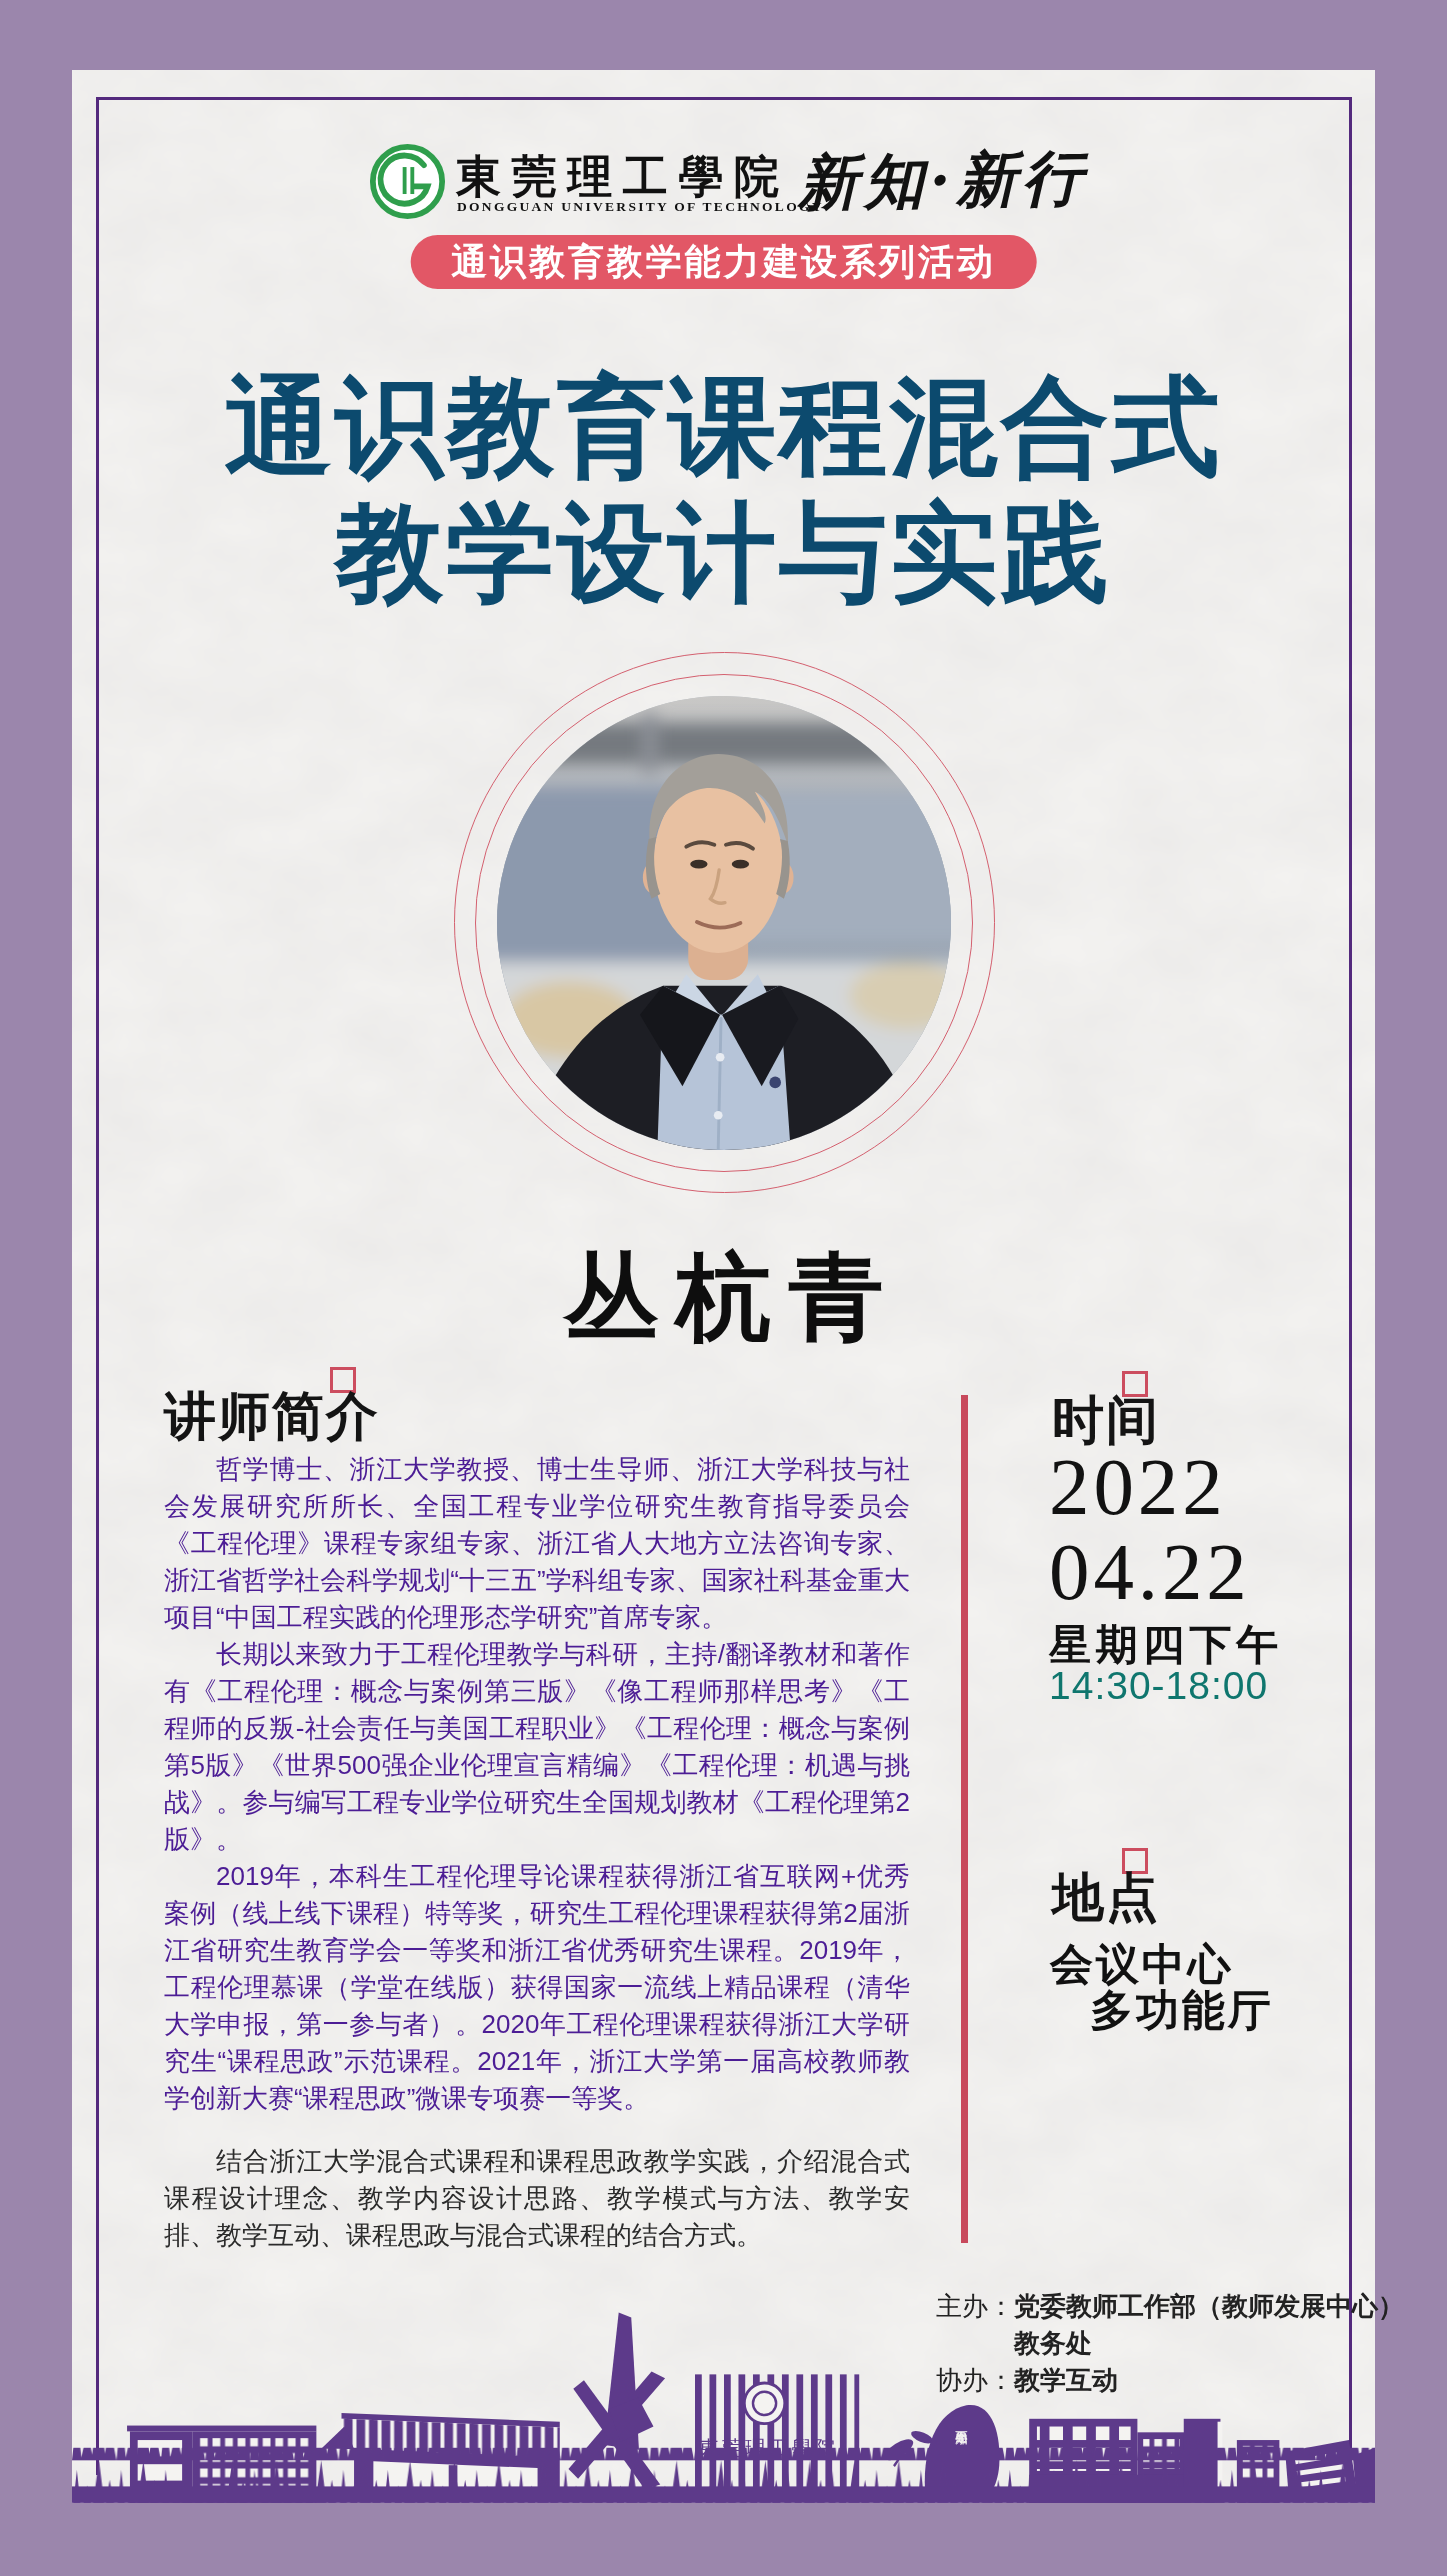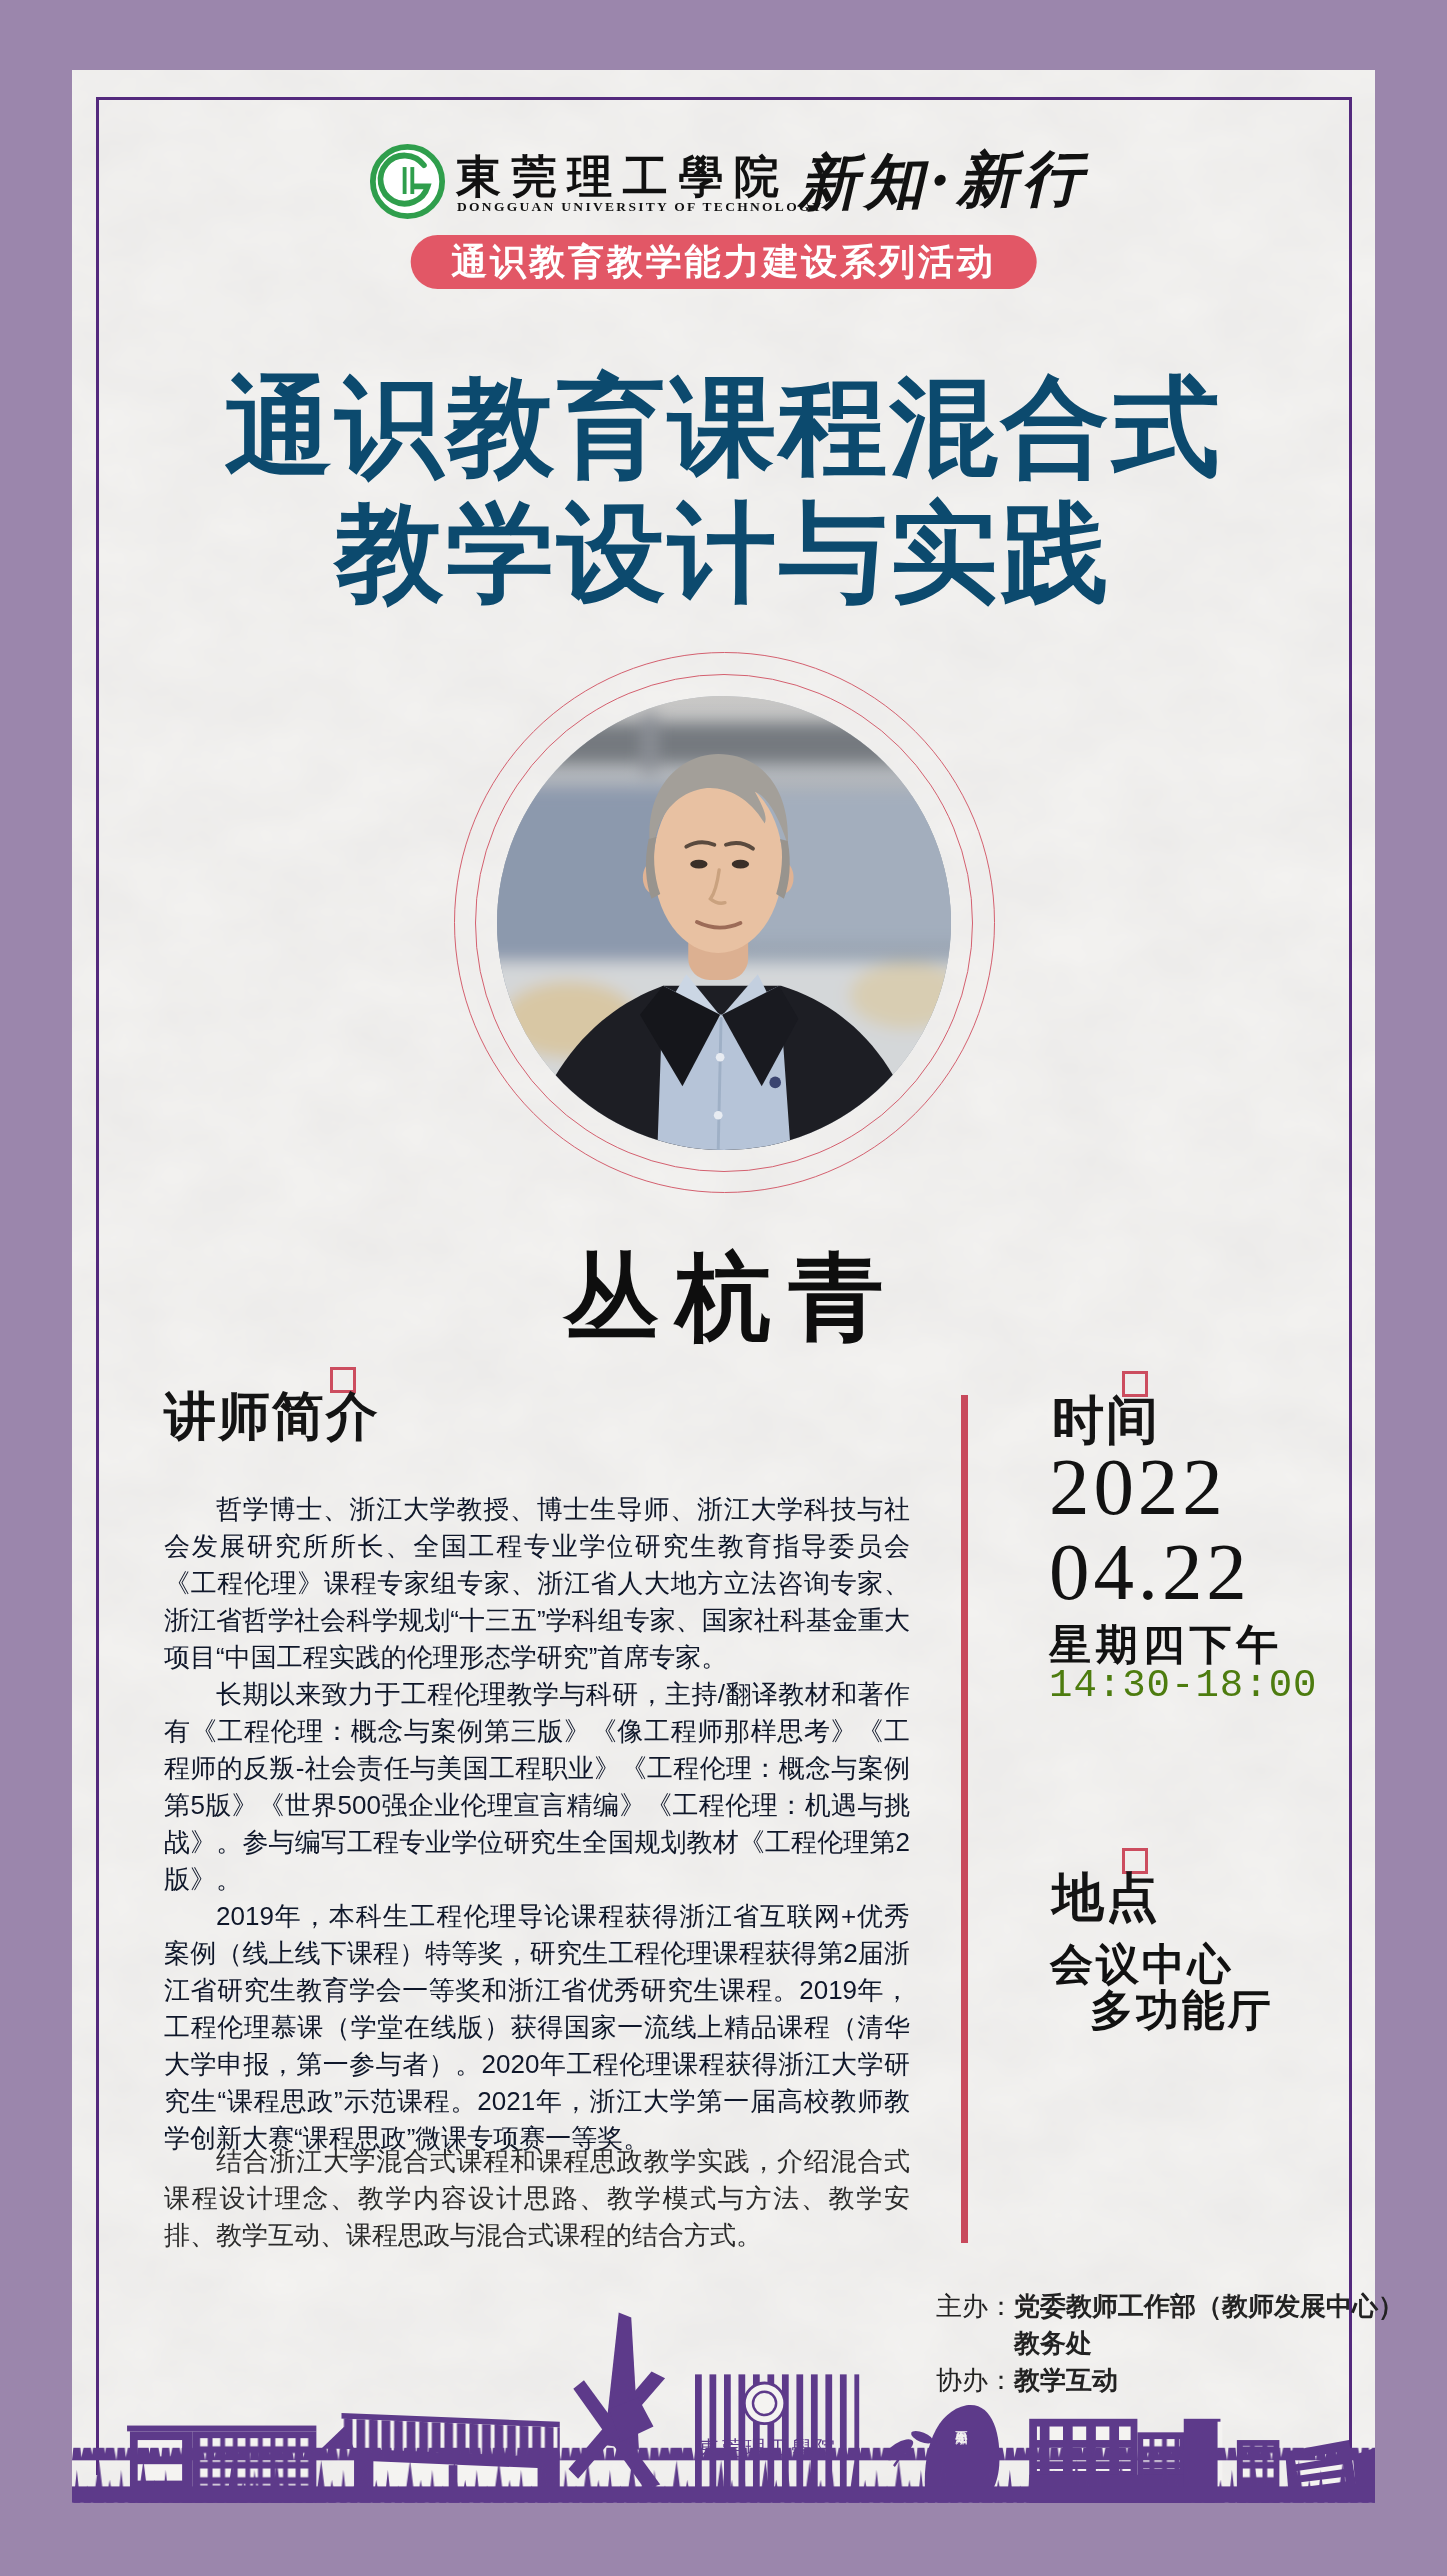--- a/index.html
+++ b/index.html
@@ -44,35 +44,35 @@
   .sec-h .txt { position:relative; z-index:1; }
   .sq { position:absolute; width:26px; height:26px; border:3.9px solid #cc4d5f; z-index:0; }
   .sq-wide { left:166px; top:-15.5px; }
   .sq-narrow { left:70px; top:-15.5px; }
   #profile-h { left:92px; top:1312px; }
   #summary-h { left:94px; top:1984px; }
   #time-h    { left:980px; top:1316px; }
   #venue-h   { left:980px; top:1793px; }
 
   .bio { position:absolute; left:92px; top:1381px; width:746px; font-size:26px; line-height:37px;
-         text-align:justify; color:#0f172a;margin-top:40px; }
+         text-align:justify; color:#4c1d95; }
   .bio p, .summary-t p { margin:0; text-indent:2em; word-break:break-all; }
   .summary-t { position:absolute; left:92px; top:2073px; width:746px; font-size:26px; line-height:37px;
                text-align:justify; color:#2b2b2b; }
 
   .vline { position:absolute; left:889px; top:1325px; width:6.8px; height:848px; background:#c8495c; }
 
   .year, .date { position:absolute; left:977px; font-family:"Liberation Serif","DejaVu Serif",serif;
                  font-size:81px; letter-spacing:3.9px; color:#121212; line-height:1; }
   .year { top:1377px; }
   .date { top:1462px; }
   .weekday { position:absolute; left:977px; top:1547px; font-size:42px; font-weight:700;
              letter-spacing:4.8px; color:#111; }
-  .time { position:absolute; left:977px; top:1594px; font-family:Liberation Mono, monospace;
-          font-size:39px; letter-spacing:1px; color:#4d7c0f;text-align:center; }
+  .time { position:absolute; left:977px; top:1594px; font-family:Liberation Sans, sans-serif;
+          font-size:39px; letter-spacing:1px; color:#0f766e;text-align:center; }
 
   .venue-l1, .venue-l2 { position:absolute; left:978px; font-size:43px; font-weight:700;
                          letter-spacing:2.9px; color:#111; }
   .venue-l1 { top:1866px; }
   .venue-l2 { top:1912px;margin-left:40px; }
 
   .orgs { position:absolute; left:864px; top:2218px; font-size:26px; color:#222; }
   .org-row { height:37px; line-height:37px; white-space:nowrap; }
   .org-indent { padding-left:78px; }
   .org-label { font-weight:400; }

